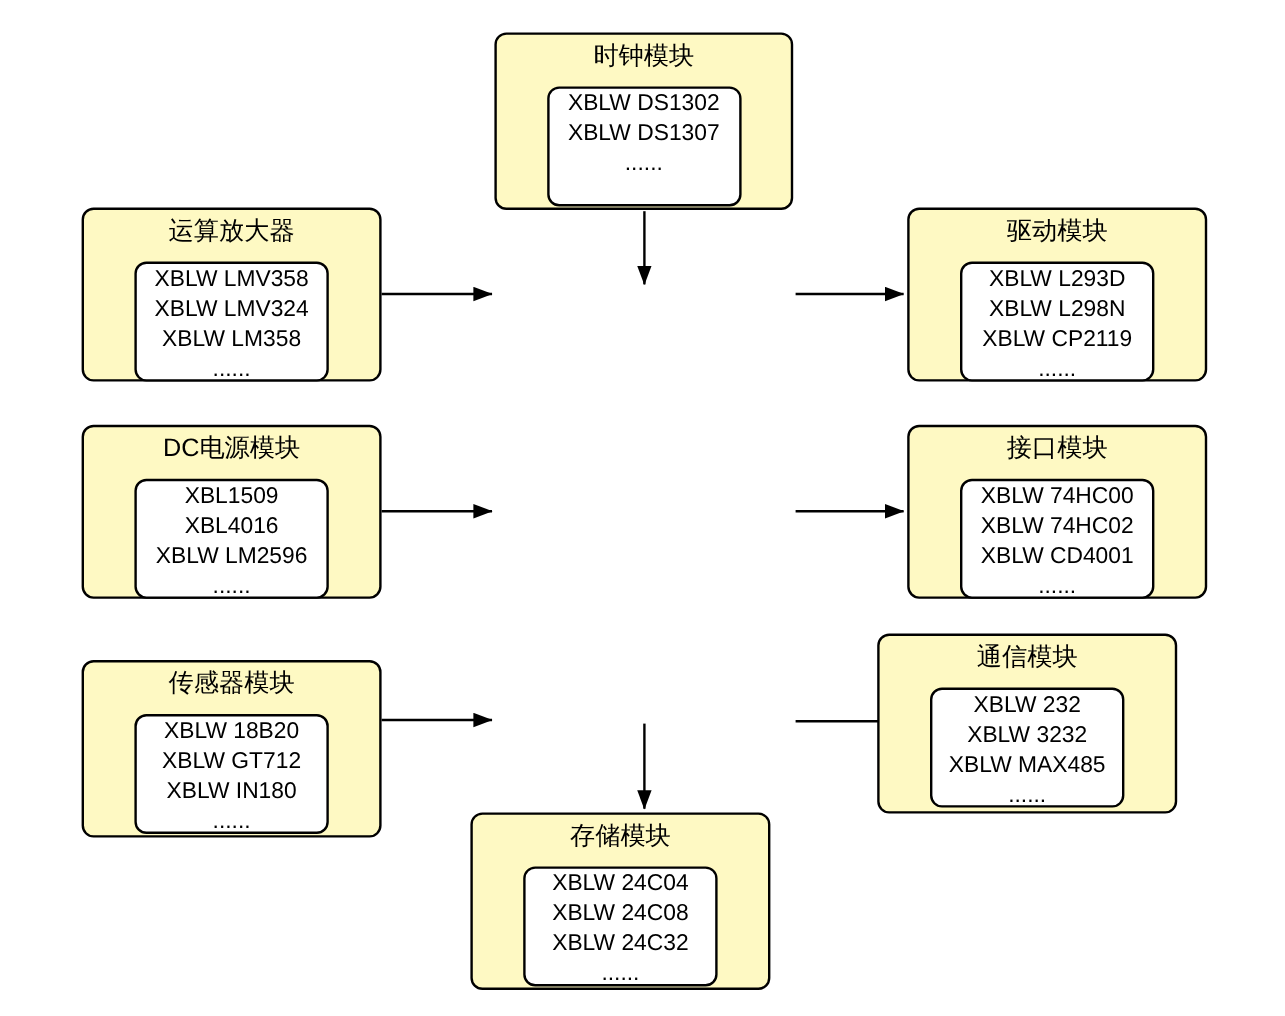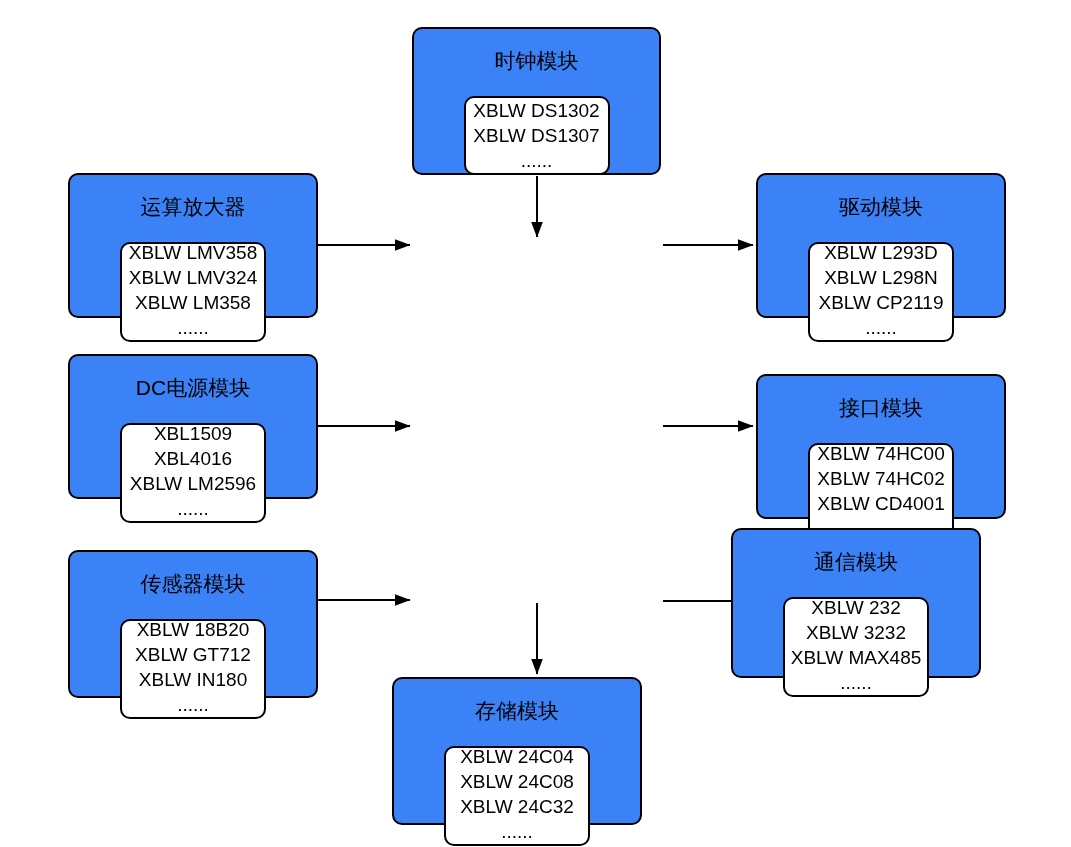--- a/index.html
+++ b/index.html
@@ -9,44 +9,44 @@
     width: 1071px;
     height: 847px;
     background: #ffffff;
     overflow: hidden;
   }
   .module {
     position: absolute;
     box-sizing: border-box;
     border: 2px solid #000;
     border-radius: 10px;
-    background: #3b82f6;
+    background: #fef9c3;
     display: flex;
     flex-direction: column;
     align-items: center;
-    padding-top: 17px;
+    padding-top: 3px;
   }
   .module-title {
     font-size: 21px;
     line-height: 30px;
     text-align: center;
     white-space: nowrap;
   }
   .chip-box {
     box-sizing: border-box;
     border: 2px solid #000;
     border-radius: 10px;
     background: #fff;
-    width: 146px;
+    width: 162px;
     height: 100px;
-    margin-top: 20px;
+    margin-top: 10px;
     display: flex;
     flex-direction: column;
     align-items: center;
-    justify-content: flex-end;
+    justify-content: flex-start;
   }
   .chip-line {
     font-size: 19px;
     line-height: 25px;
     white-space: nowrap;
     text-align: center;
   }
   .center-box {
     position: absolute;
     box-sizing: border-box;
@@ -135,21 +135,21 @@
   <div class="module" style="left:756px; top:173px; width:250px; height:145px;">
     <div class="module-title">驱动模块</div>
     <div class="chip-box">
       <div class="chip-line">XBLW L293D</div>
       <div class="chip-line">XBLW L298N</div>
       <div class="chip-line">XBLW CP2119</div>
       <div class="chip-line">......</div>
     </div>
   </div>
 
-  <div class="module" style="left:756px; top:374px; width:250px; height:145px;">
+  <div class="module" style="left:756px; top:354px; width:250px; height:145px;">
     <div class="module-title">接口模块</div>
     <div class="chip-box">
       <div class="chip-line">XBLW 74HC00</div>
       <div class="chip-line">XBLW 74HC02</div>
       <div class="chip-line">XBLW CD4001</div>
       <div class="chip-line">......</div>
     </div>
   </div>
 
   <div class="module" style="left:731px; top:528px; width:250px; height:150px;">

